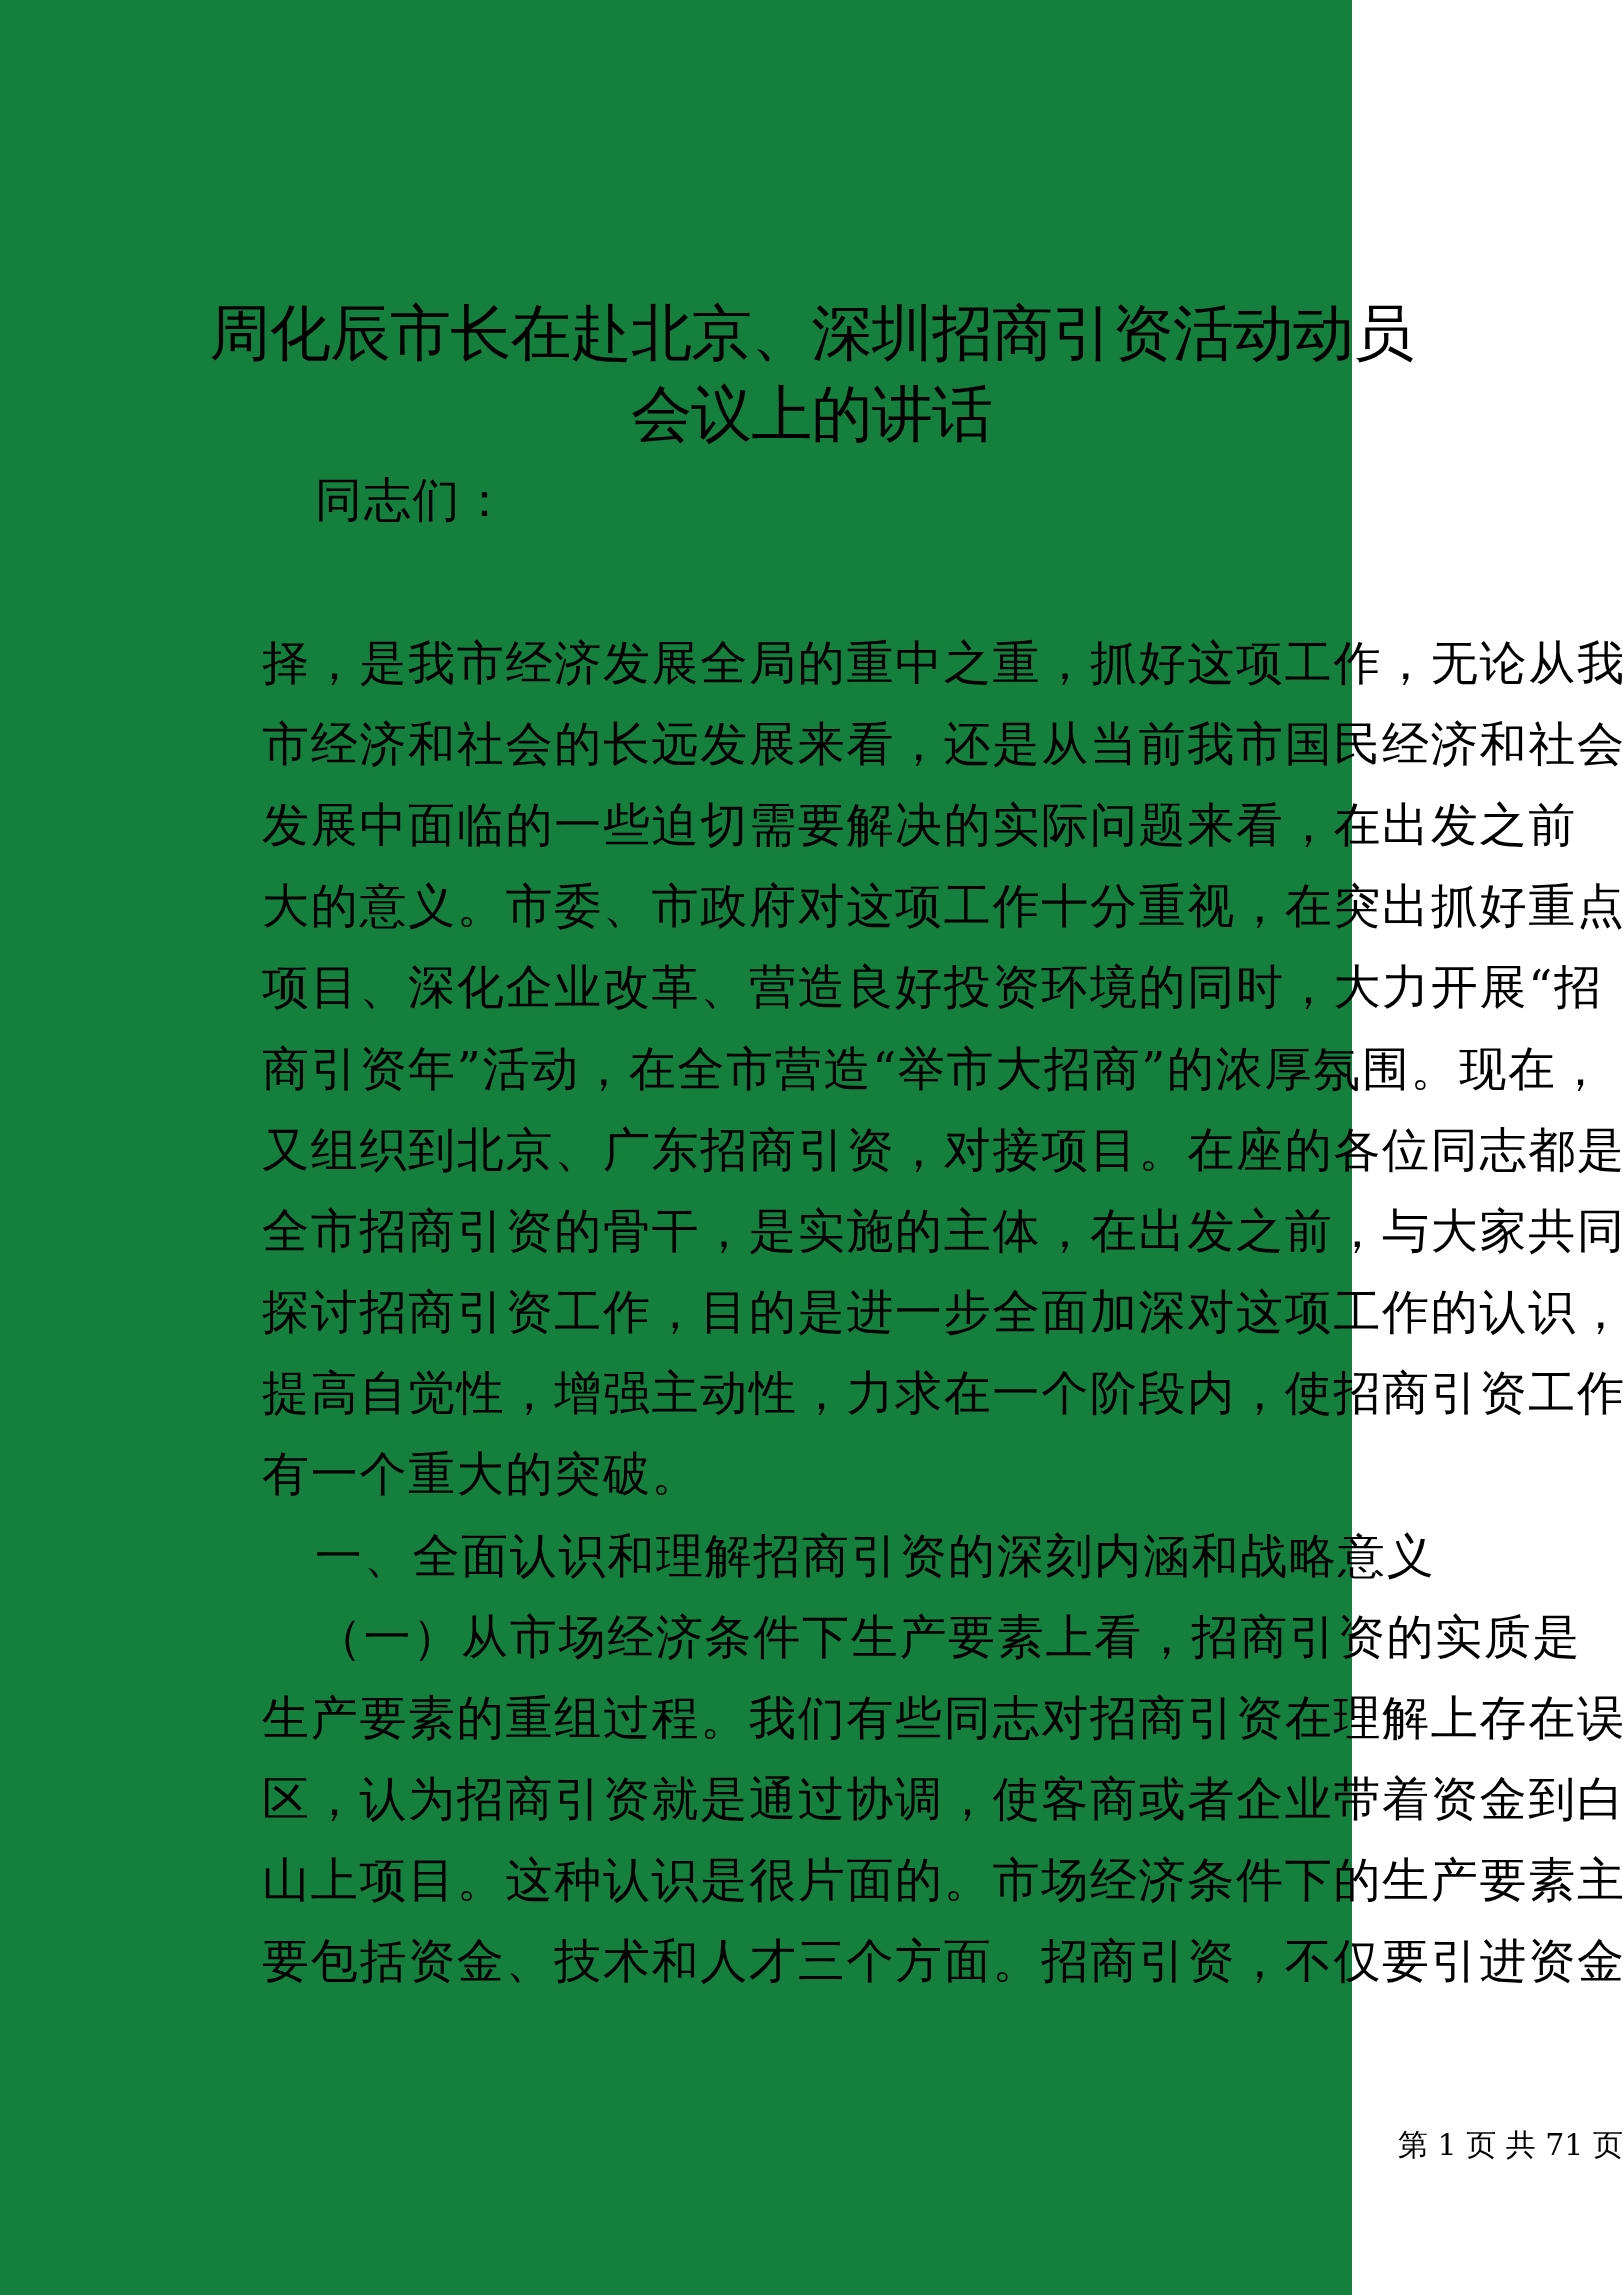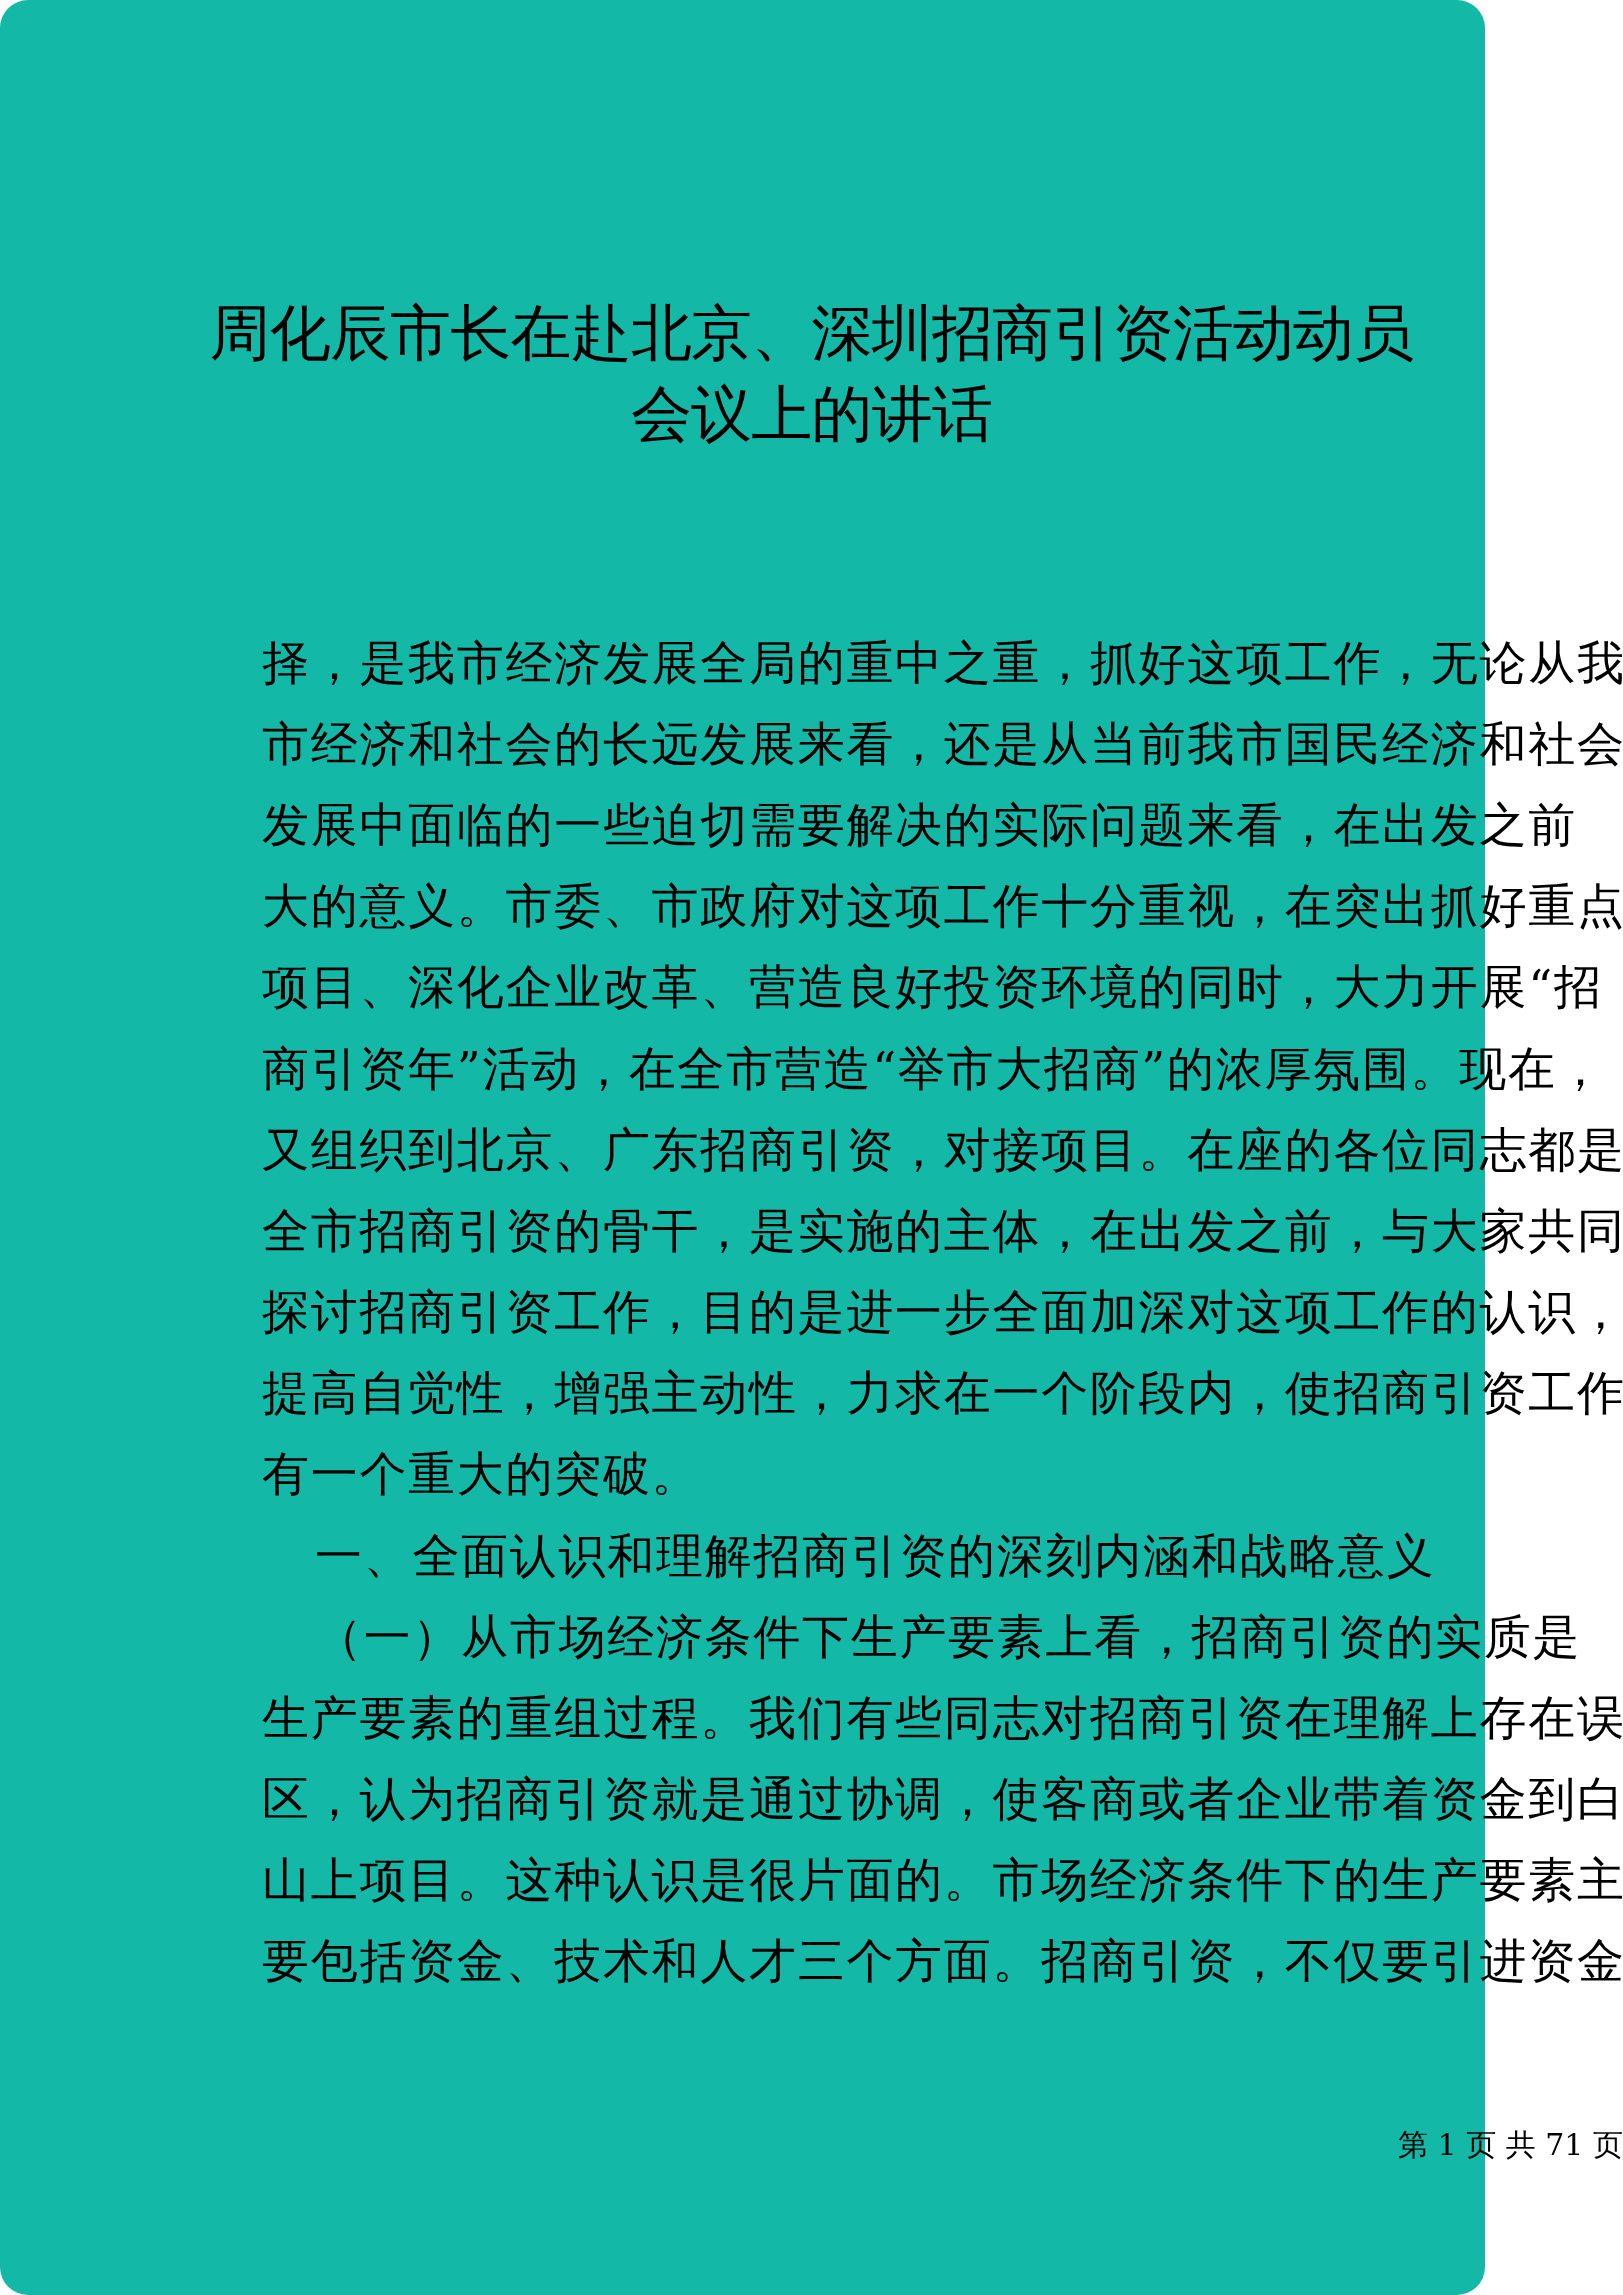--- a/index.html
+++ b/index.html
@@ -1,35 +1,36 @@
 <!DOCTYPE html>
 <html style="font-size:13.5px"><head>
 <meta charset="utf-8">
 <style>
   html, body { margin:0; padding:0; background:#ffffff; }
   body { width:1623px; height:2295px; position:relative; overflow:hidden;
          font-family: "DejaVu Serif", "Liberation Serif", serif; color:#000; }
-  .page { position:absolute; left:0; top:0; width:1485px; height:2295px; background:#14b8a6;border-radius:28px; }
+  .page { position:absolute; left:0; top:0; width:1352px; height:2295px; background:#15803d; }
   .title { position:absolute; left:169px; width:1285px; text-align:center;
            font-family: "DejaVu Sans", "Liberation Sans", sans-serif;
            font-size:61px; line-height:81px; letter-spacing:-0.8px; white-space:nowrap; }
   .line { position:absolute; left:262px; width:1170px; font-size:47px; line-height:54px;
           white-space:nowrap; text-align:justify; text-align-last:justify; letter-spacing:1.7px; }
   .line.last { text-align-last:left; }
   .line.indent { left:315px; width:1118px; }
   .footer { position:absolute; left:0; width:1623px; top:2126px; text-align:right;
             font-size:30px; line-height:37px; }
 </style>
 </head>
 <body>
 
 <div class="page">
   <div class="title" style="top:292px">周化辰市长在赴北京、深圳招商引资活动动员</div>
   <div class="title" style="top:373px">会议上的讲话</div>
 
+  <div class="line indent last" style="top:473px">同志们：</div>
   <div class="line" style="top:636px">择，是我市经济发展全局的重中之重，抓好这项工作，无论从我</div>
   <div class="line" style="top:717px">市经济和社会的长远发展来看，还是从当前我市国民经济和社会</div>
   <div class="line" style="top:798px">发展中面临的一些迫切需要解决的实际问题来看，在出发之前</div>
   <div class="line" style="top:879px">大的意义。市委、市政府对这项工作十分重视，在突出抓好重点</div>
   <div class="line" style="top:960px">项目、深化企业改革、营造良好投资环境的同时，大力开展“招</div>
   <div class="line" style="top:1042px">商引资年”活动，在全市营造“举市大招商”的浓厚氛围。现在，</div>
   <div class="line" style="top:1204px">全市招商引资的骨干，是实施的主体，在出发之前，与大家共同</div>
   <div class="line" style="top:1123px">又组织到北京、广东招商引资，对接项目。在座的各位同志都是</div>
   <div class="line" style="top:1285px">探讨招商引资工作，目的是进一步全面加深对这项工作的认识，</div>
   <div class="line last" style="top:1447px">有一个重大的突破。</div>

